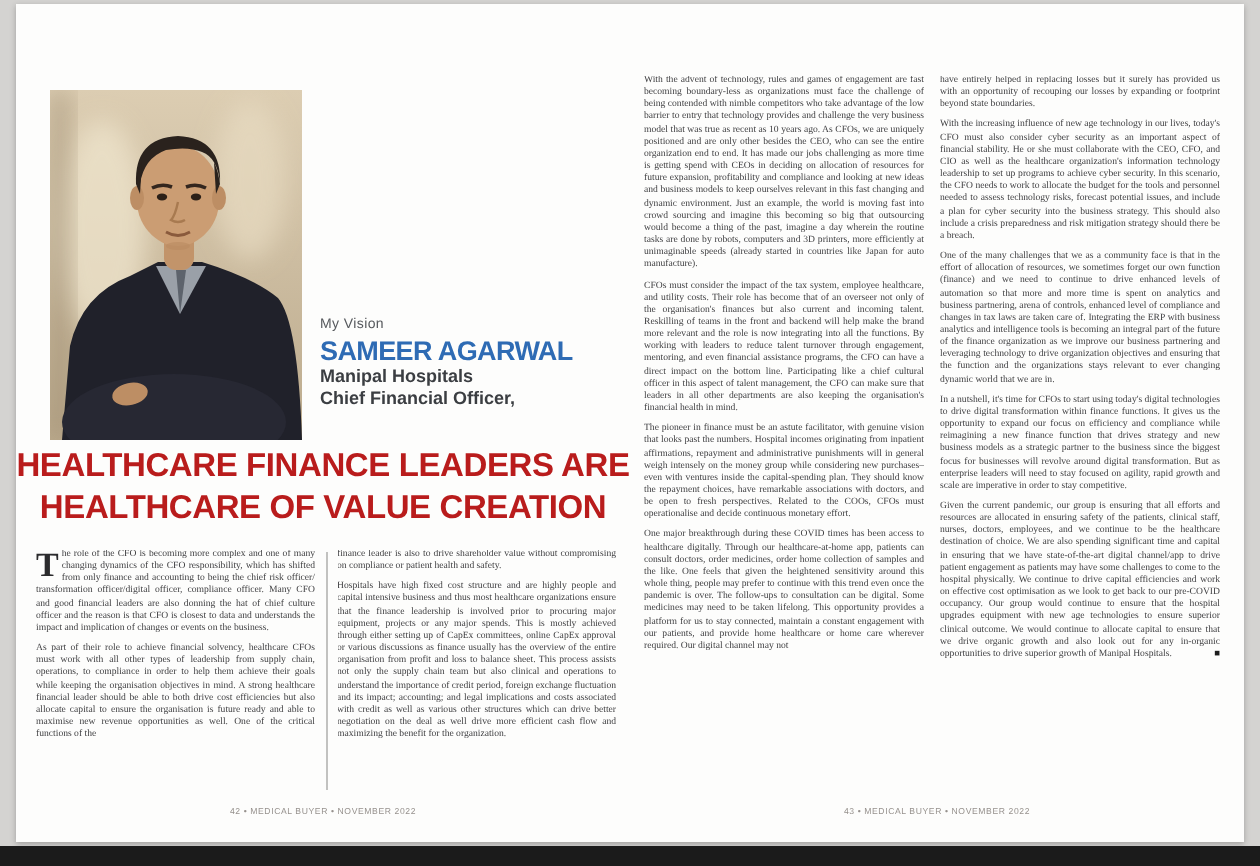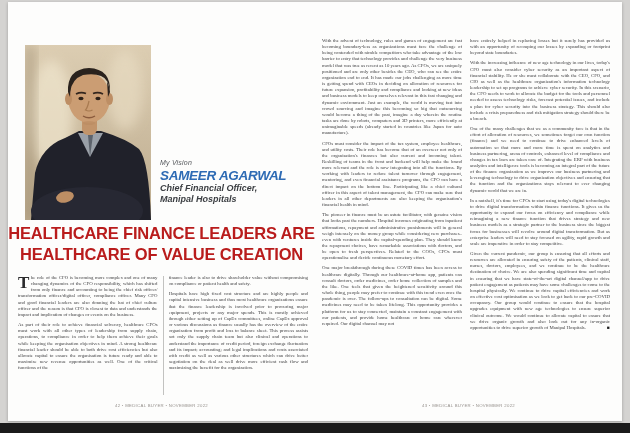--- a/index.html
+++ b/index.html
@@ -17,21 +17,21 @@
   .page-right{left:307px;}
 
   
   .photo{
     position:absolute;left:17px;top:43px;width:126px;height:175px;
     overflow:hidden;background:#c9b99e;
   }
   .photo svg{display:block;}
 
   
-  .info{position:absolute;left:152px;top:157px;width:148px;font-family:"Liberation Sans", sans-serif;font-style:italic;}
+  .info{position:absolute;left:152px;top:157px;width:148px;font-family:"Liberation Sans", sans-serif;}
   .kicker{font-size:7px;color:#55585c;letter-spacing:.2px;}
   .author-name{font-size:13.5px;font-weight:bold;color:#2e6bb4;letter-spacing:-.3px;margin-top:2px;line-height:15px;}
   .author-role{font-size:9px;font-weight:bold;color:#3b3e42;line-height:11px;}
 
   
   .headline{
     position:absolute;left:0;top:221px;width:100%;text-align:center;
     font-family:"Liberation Sans", sans-serif;font-weight:bold;
     font-size:16.5px;line-height:20.5px;color:#b91c1c;letter-spacing:-.2px;
   }
@@ -110,22 +110,22 @@
 
         <path d="M64,56 Q62.5,63 60.5,65 Q64,67 67.5,65" stroke="#a87a50" stroke-width="1.2" fill="none"></path>
         <path d="M58,71 Q64,74.5 70,71" stroke="#8a5a3c" stroke-width="1.4" fill="none"></path>
         <ellipse cx="64" cy="78" rx="6" ry="2" fill="#b98a60" opacity=".6"></ellipse>
       </svg>
     </div>
 
     <div class="info">
       <div class="kicker">My Vision</div>
       <div class="author-name">SAMEER AGARWAL</div>
+      <div class="author-role">Manipal Hospitals</div>
       <div class="author-role">Chief Financial Officer,</div>
-      <div class="author-role">Manipal Hospitals</div>
     </div>
 
     <div class="headline">
       <div>HEALTHCARE FINANCE LEADERS ARE</div>
       <div>HEALTHCARE OF VALUE CREATION</div>
     </div>
 
     <div class="body-cols left-cols">
       <div class="col">
         <p><span class="dropcap">T</span><span>he role of the CFO is becoming more complex and one of many changing dynamics of the CFO responsibility, which has shifted from only finance and accounting to being the chief risk officer/ transformation officer/digital officer, compliance officer. Many CFO and good financial leaders are also donning the hat of chief culture officer and the reason is that CFO is closest to data and understands the impact and implication of changes or events on the business.</span></p>

